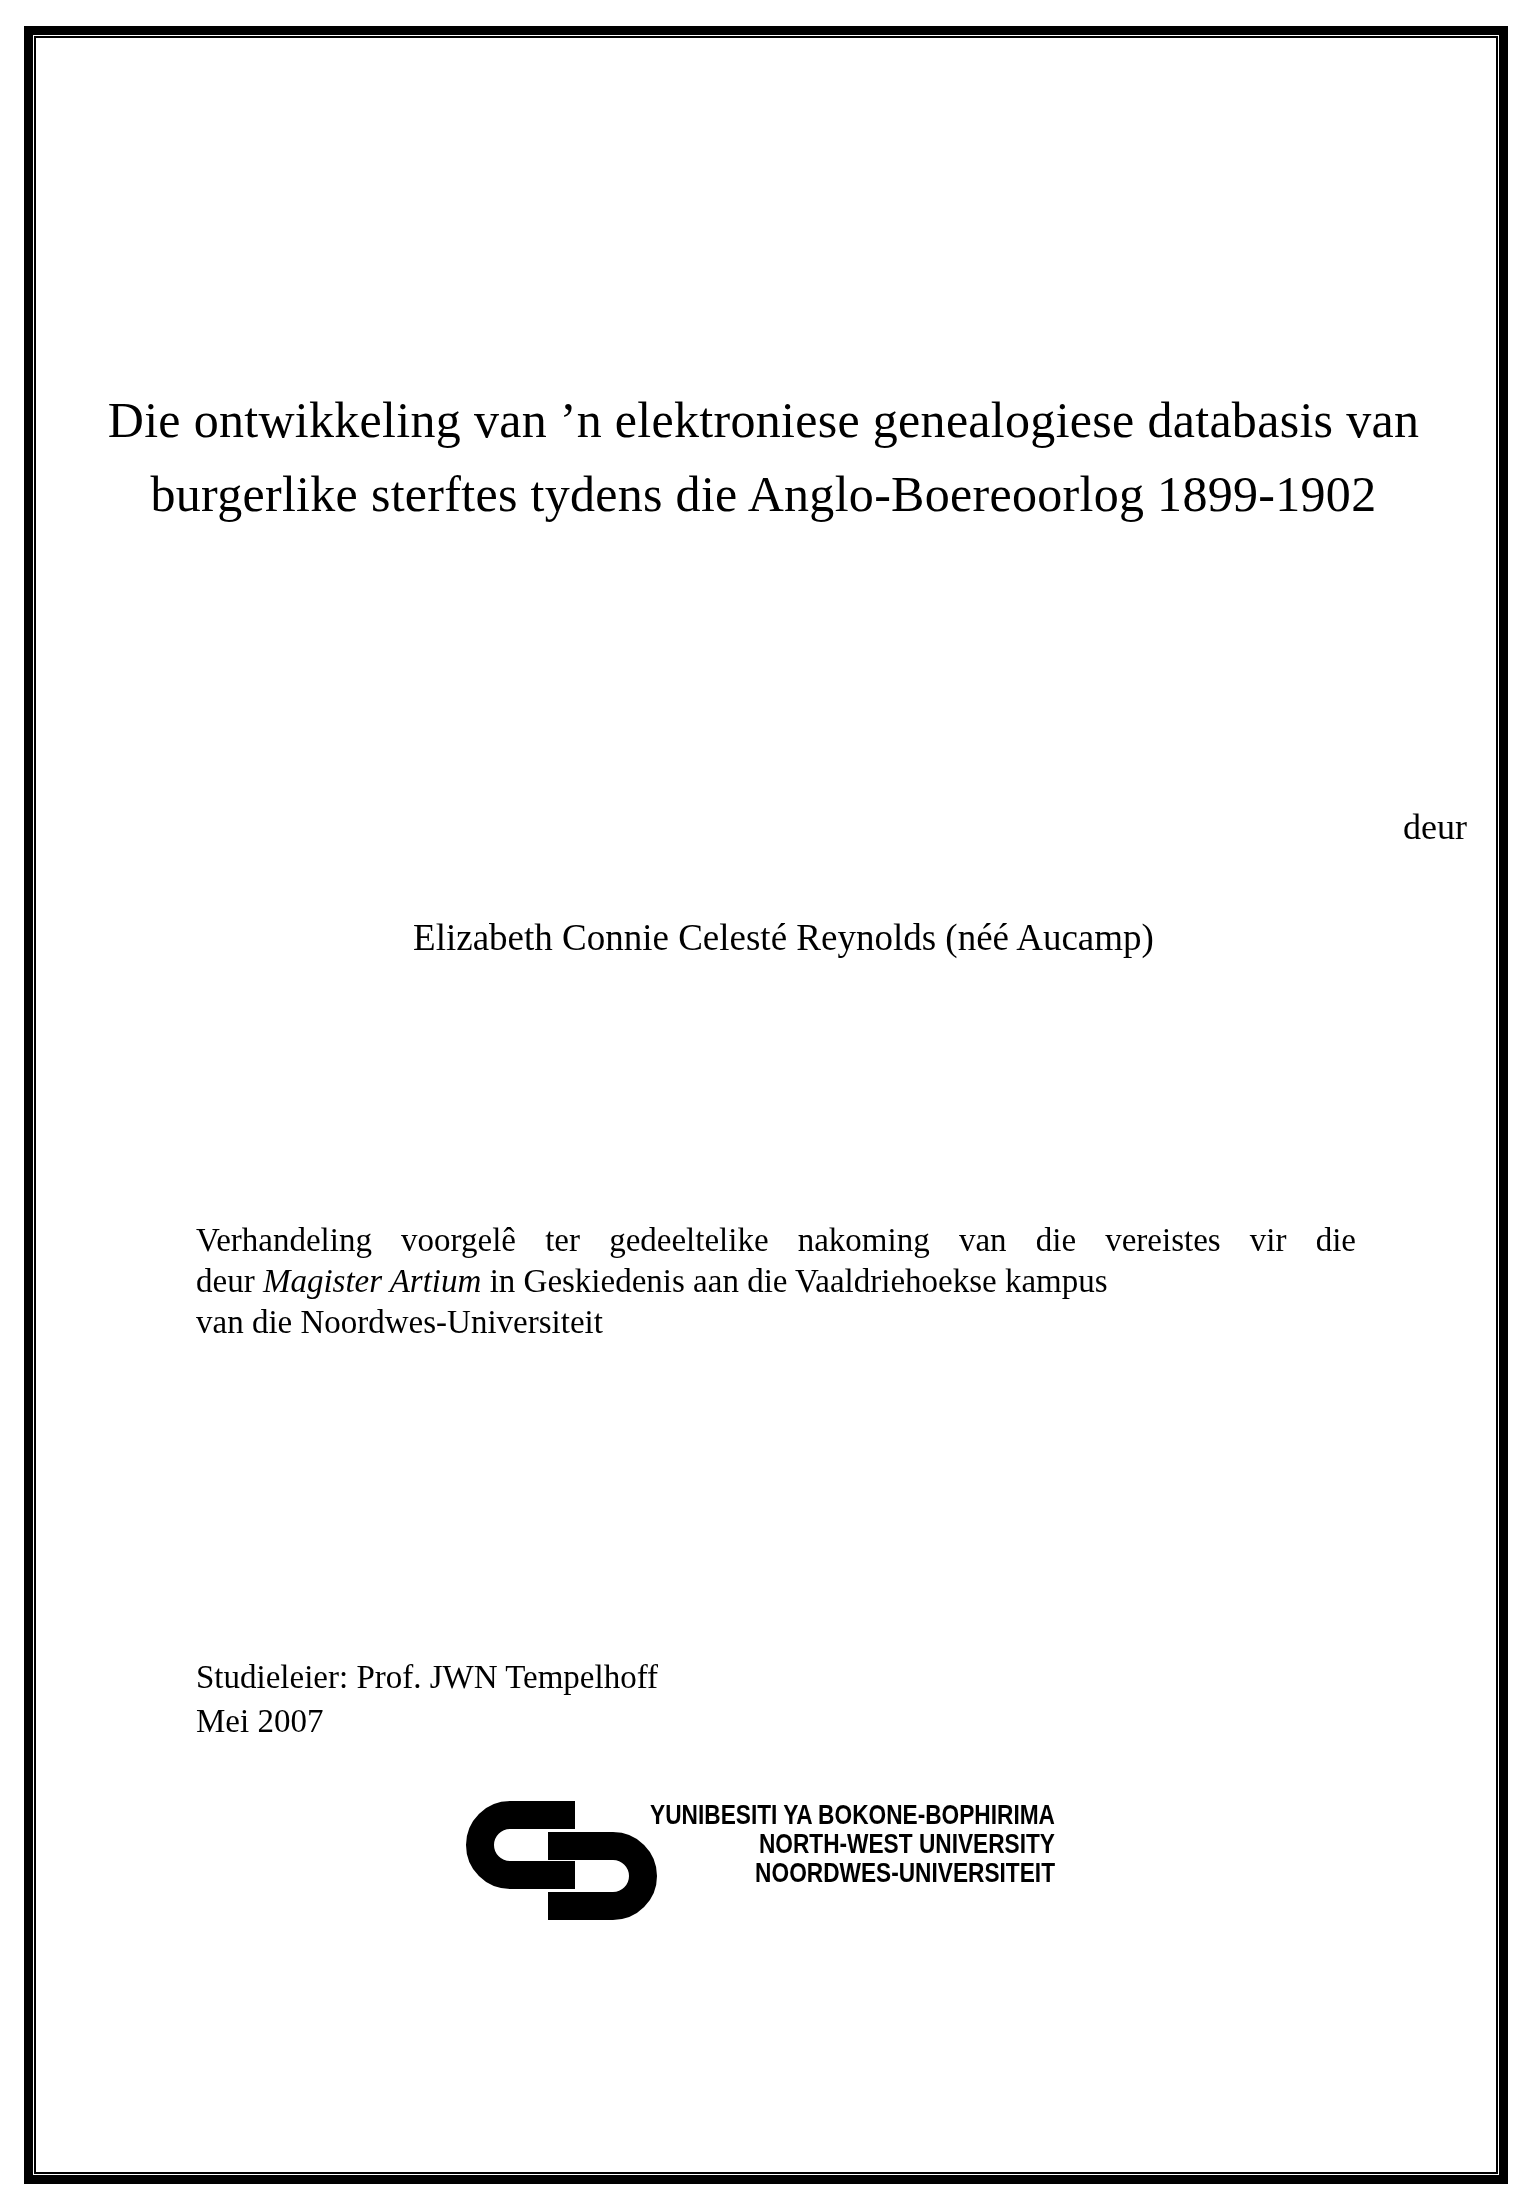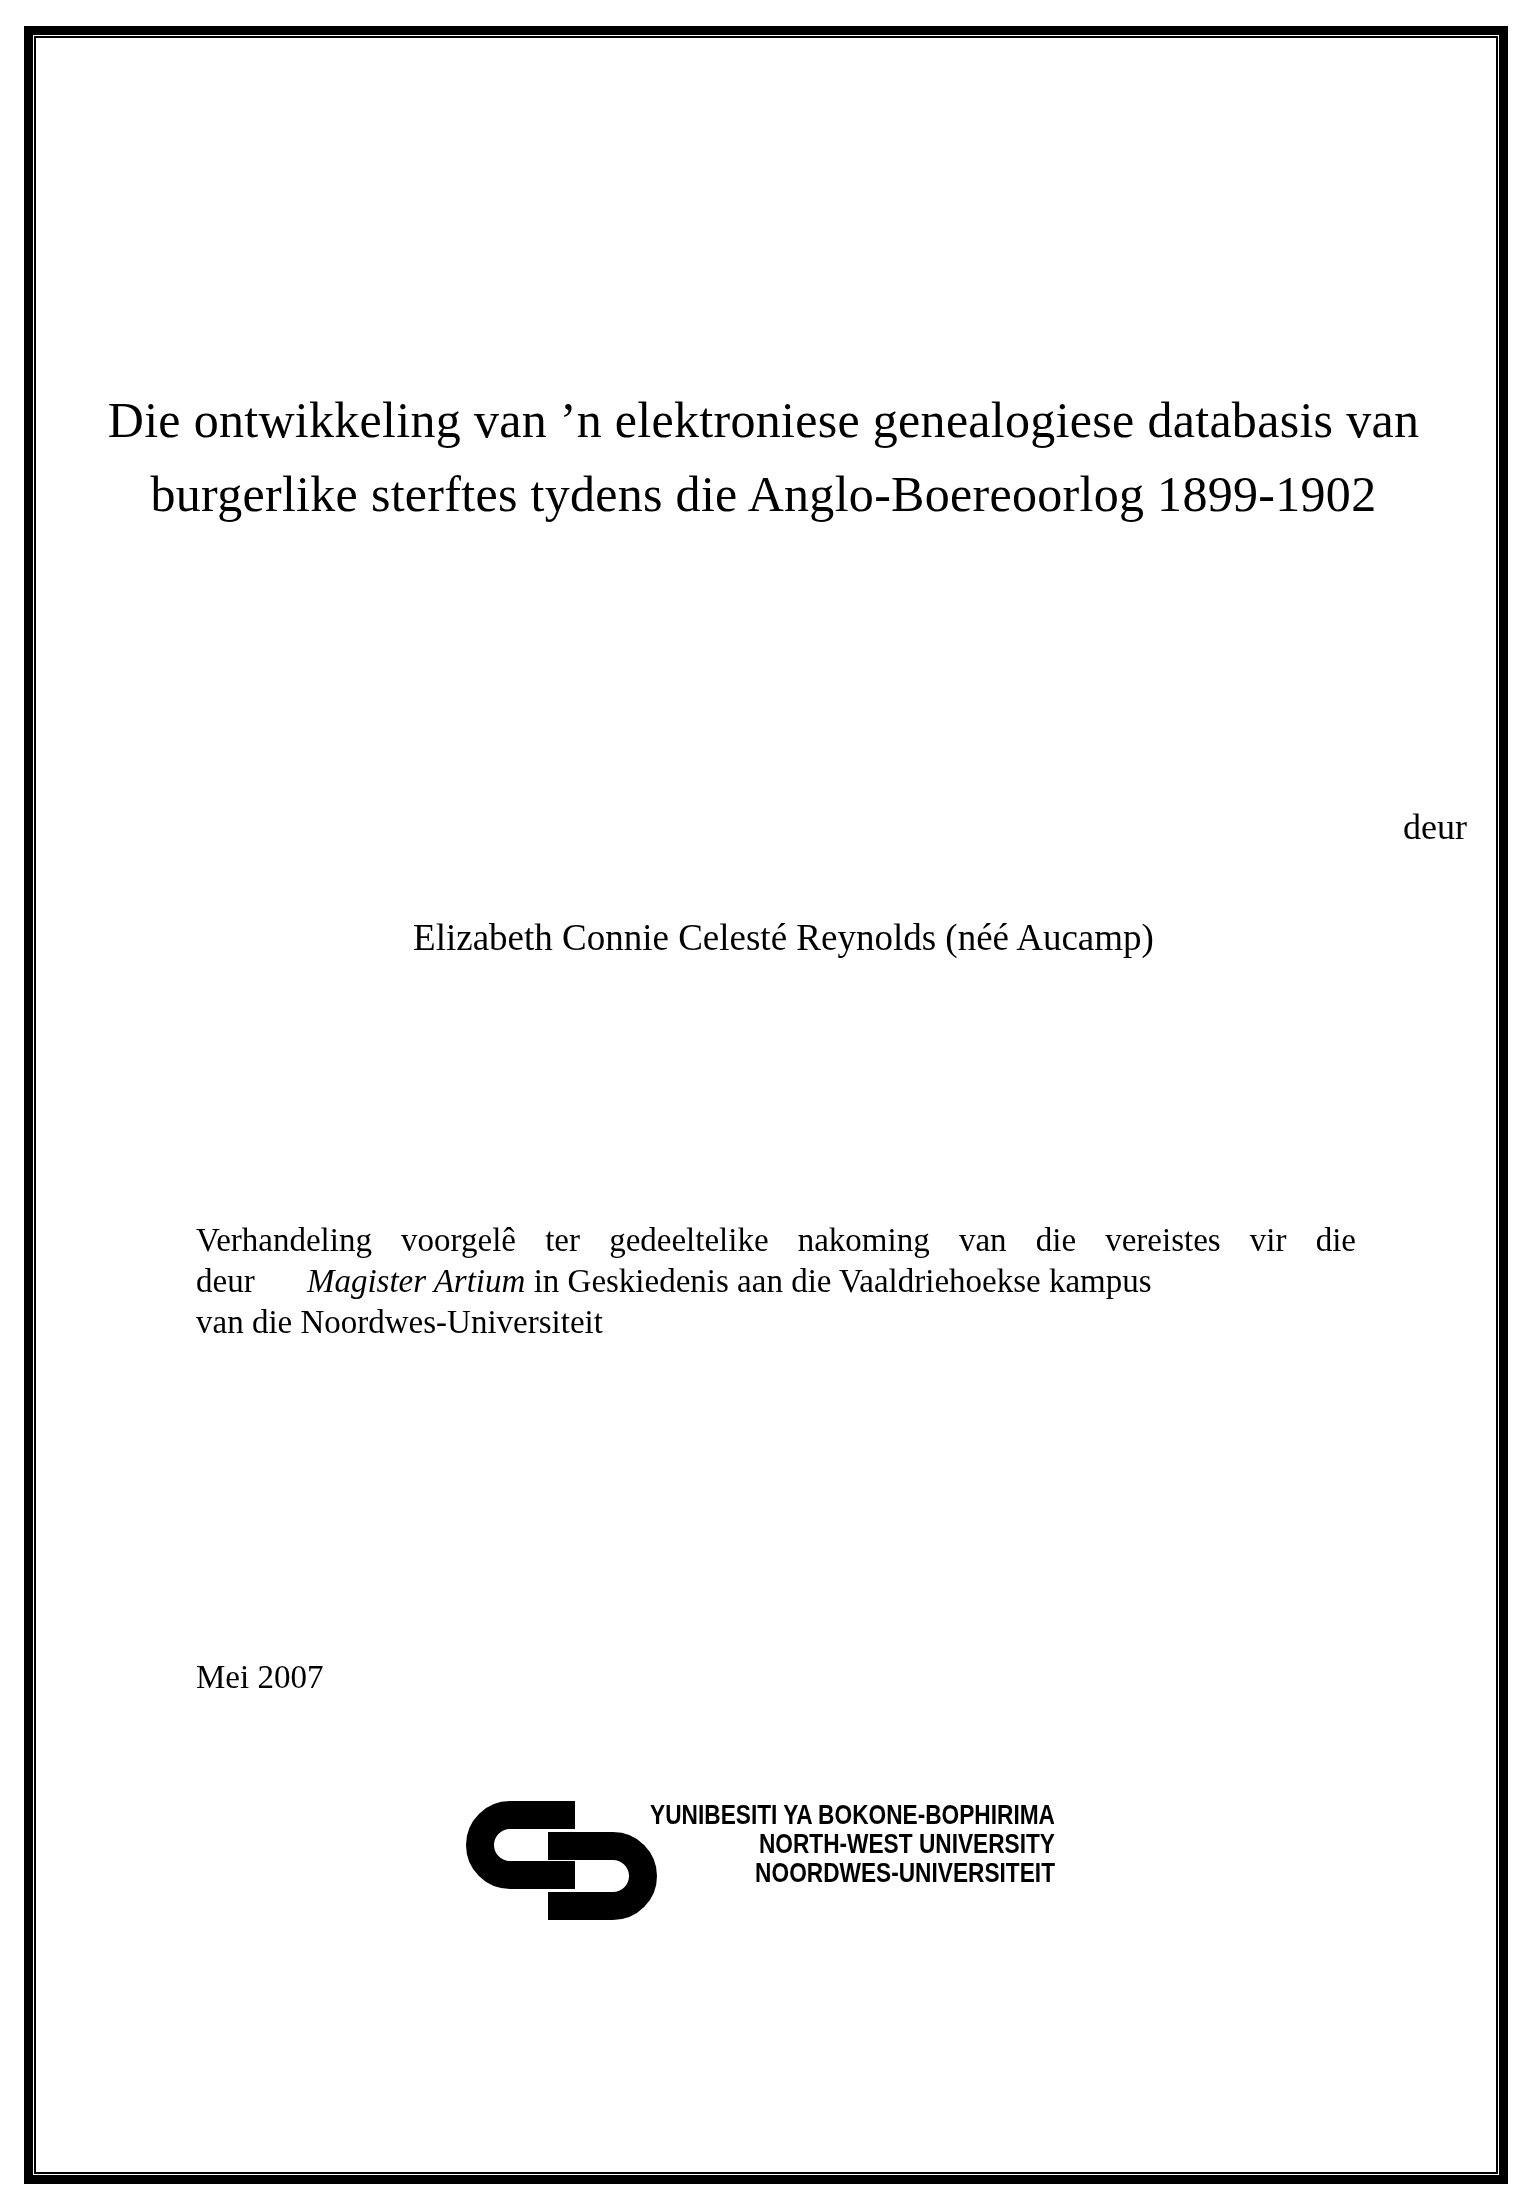--- a/index.html
+++ b/index.html
@@ -34,21 +34,21 @@
   }
   .author {
     position: absolute; top: 916px; left: 80px; width: 1407px;
     text-align: center; font-size: 37px;
   }
   .statement {
     position: absolute; top: 1220px; left: 196px; width: 1160px;
     font-size: 33px; line-height: 41px;
   }
   .statement .just { text-align: justify; text-align-last: justify; }
-  .statement .it { font-style: italic; margin-left: 44px; }
+  .statement .it { font-style: italic; }
   .supervisor {
     position: absolute; top: 1655px; left: 196px; width: 1000px;
     font-size: 33px; line-height: 44px;
   }
   .logo-mark {
     position: absolute; left: 465px; top: 1800px;
     width: 193px; height: 121px;
   }
   .logo-text {
     position: absolute; left: 558px; top: 1801px; width: 497px;
@@ -78,20 +78,21 @@
 
 <div class="author">Elizabeth Connie Celesté Reynolds (néé Aucamp)</div>
 
 <div class="statement">
   <div class="just">Verhandeling voorgelê ter gedeeltelike nakoming van die vereistes vir die</div>
   <div><span>deur </span><span class="it">Magister Artium</span><span> in Geskiedenis aan die Vaaldriehoekse kampus</span></div>
   <div>van die Noordwes-Universiteit</div>
 </div>
 
 <div class="supervisor">
+  <div>Studieleier: Prof. JWN Tempelhoff</div>
   <div>Mei 2007</div>
 </div>
 
 <svg class="logo-mark" viewBox="0 0 193 121" xmlns="http://www.w3.org/2000/svg">
   <path d="M 110 15 L 45 15 A 30 30 0 0 0 45 75 L 110 75" fill="none" stroke="#000000" stroke-width="28"></path>
   <path d="M 83 46 L 148 46 A 30 30 0 0 1 148 106 L 83 106" fill="none" stroke="#000000" stroke-width="28"></path>
 </svg>
 
 <div class="logo-text">
   <div>YUNIBESITI YA BOKONE-BOPHIRIMA</div>

